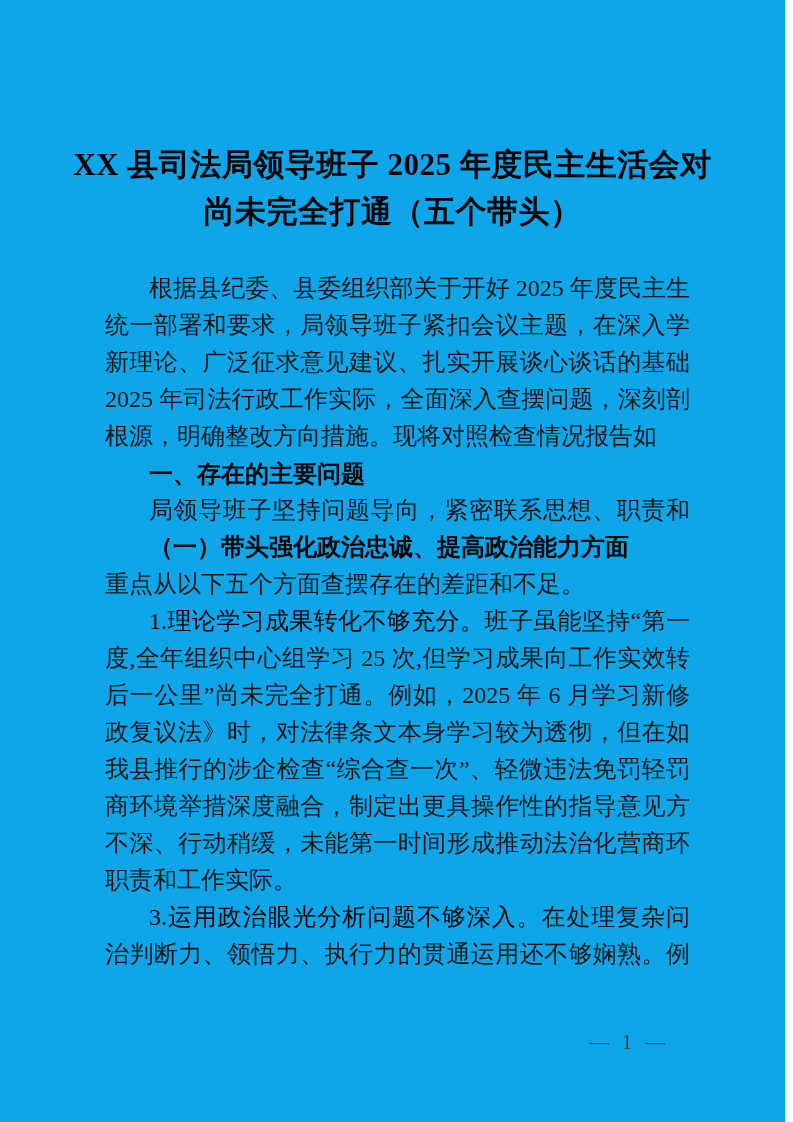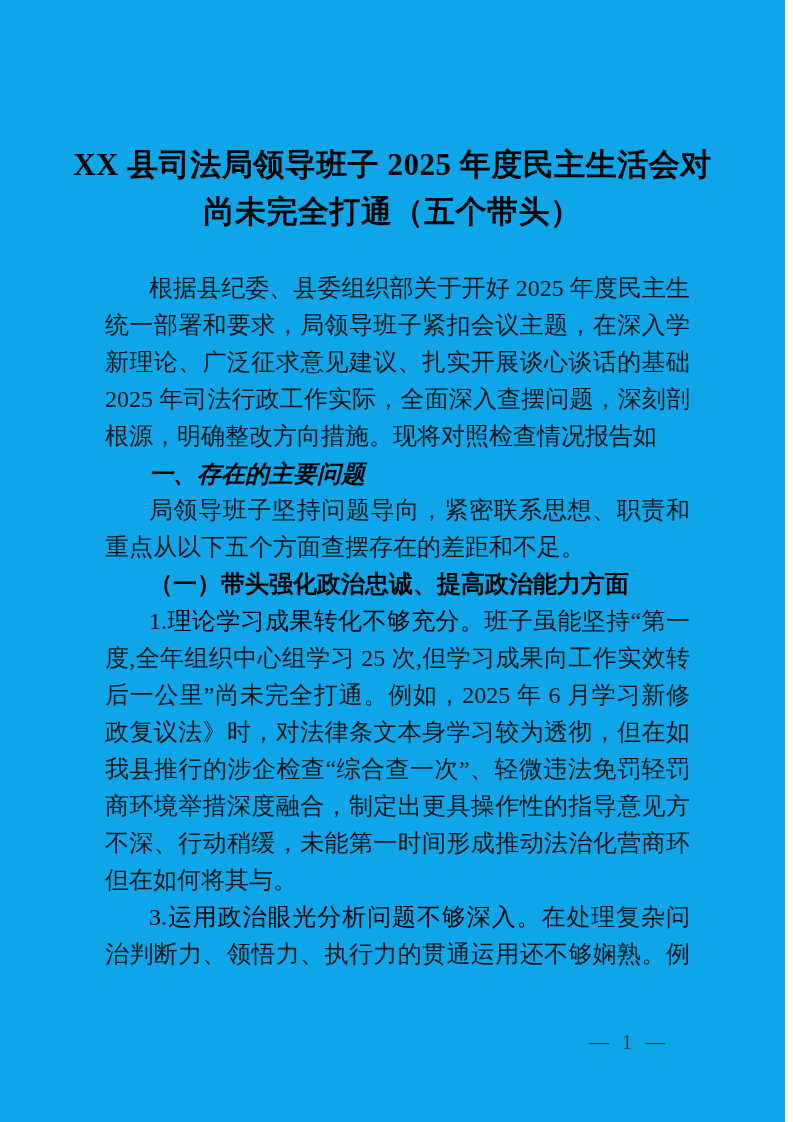--- a/index.html
+++ b/index.html
@@ -45,21 +45,20 @@
     text-align: justify;
     text-align-last: justify;
   }
   .ind {
     text-indent: 44px;
   }
   .h1 {
     font-family: "Liberation Sans", "DejaVu Sans", sans-serif;
     font-weight: bold;
     color: #000000;
-    font-style: italic;
   }
   .h2 {
     font-weight: bold;
     color: #000000;
   }
   .b {
     font-weight: normal;
     color: #000000;
   }
   .page-number {
@@ -84,29 +83,29 @@
   </div>
 
   <div class="doc-body">
     <div class="ln fill ind"><span class="b"></span><span>根据县纪委、县委组织部关于开好 2025 年度民主生活会的</span></div>
     <div class="ln fill"><span class="b"></span><span>统一部署和要求，局领导班子紧扣会议主题，在深入学习党的创</span></div>
     <div class="ln fill"><span class="b"></span><span>新理论、广泛征求意见建议、扎实开展谈心谈话的基础上，结合</span></div>
     <div class="ln fill"><span class="b"></span><span>2025 年司法行政工作实际，全面深入查摆问题，深刻剖析思想</span></div>
     <div class="ln"><span class="b"></span><span>根源，明确整改方向措施。现将对照检查情况报告如下。</span></div>
     <div class="ln h1 ind"><span>一、存在的主要问题</span></div>
     <div class="ln fill ind"><span class="b"></span><span>局领导班子坚持问题导向，紧密联系思想、职责和工作实际，</span></div>
+    <div class="ln h2 ind"><span>（一）带头强化政治忠诚、提高政治能力方面</span></div>
     <div class="ln"><span class="b"></span><span>重点从以下五个方面查摆存在的差距和不足。</span></div>
-    <div class="ln h2 ind"><span>（一）带头强化政治忠诚、提高政治能力方面</span></div>
     <div class="ln fill ind"><span class="b">1.理论学习成果转化不够充分。</span><span>班子虽能坚持“第一议题”制</span></div>
     <div class="ln fill"><span class="b"></span><span>度,全年组织中心组学习 25 次,但学习成果向工作实效转化的“最</span></div>
     <div class="ln fill"><span class="b"></span><span>后一公里”尚未完全打通。例如，2025 年 6 月学习新修订的《行</span></div>
     <div class="ln fill"><span class="b"></span><span>政复议法》时，对法律条文本身学习较为透彻，但在如何将其与</span></div>
     <div class="ln fill"><span class="b"></span><span>我县推行的涉企检查“综合查一次”、轻微违法免罚轻罚等优化营</span></div>
     <div class="ln fill"><span class="b"></span><span>商环境举措深度融合，制定出更具操作性的指导意见方面，研讨</span></div>
     <div class="ln fill"><span class="b"></span><span>不深、行动稍缓，未能第一时间形成推动法治化营商环境提质增</span></div>
-    <div class="ln"><span class="b"></span><span>但在如何将其与。</span></div>
+    <div class="ln"><span class="b"></span><span>职责和工作实际。</span></div>
     <div class="ln fill ind"><span class="b">3.运用政治眼光分析问题不够深入。</span><span>在处理复杂问题时，政</span></div>
     <div class="ln fill"><span class="b"></span><span>治判断力、领悟力、执行力的贯通运用还不够娴熟。例如，2025</span></div>
   </div>
 
   <div class="page-number">— 1 —</div>
 
 </div>
 
 </body></html>

